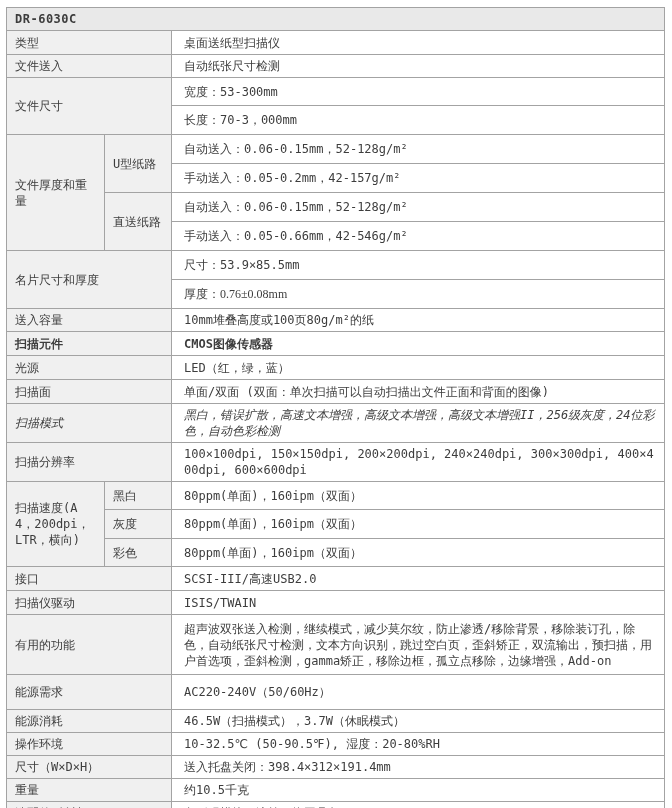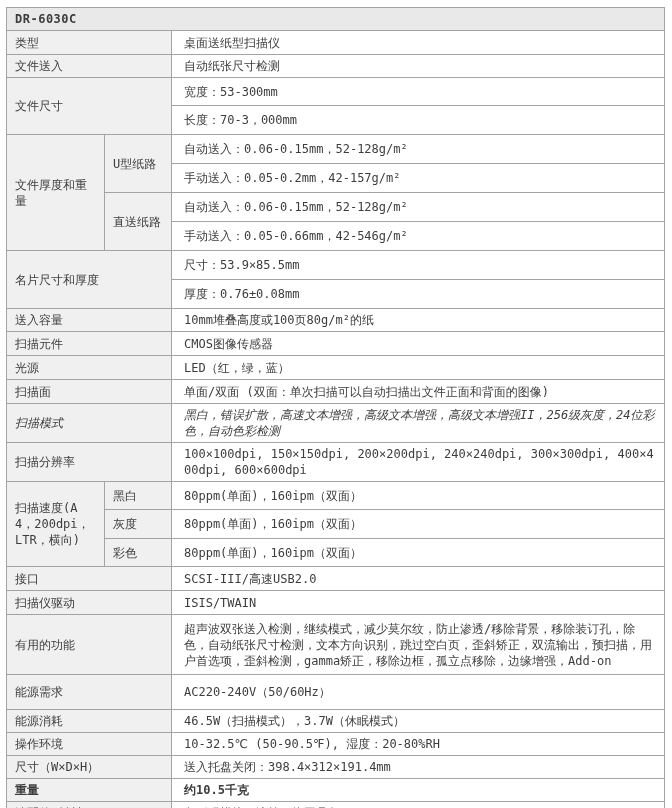--- a/index.html
+++ b/index.html
@@ -90,28 +90,28 @@
           <td class="cell-sublabel" rowspan="2">直送纸路</td>
           <td class="cell-value">自动送入：0.06-0.15mm，52-128g/m²</td>
         </tr>
         <tr style="height: 29px; margin-left: 36px;">
           <td class="cell-value">手动送入：0.05-0.66mm，42-546g/m²</td>
         </tr>
         <tr style="height: 29px;">
           <td class="cell-label" colspan="2" rowspan="2">名片尺寸和厚度</td>
           <td class="cell-value">尺寸：53.9×85.5mm</td>
         </tr>
-        <tr style="height: 29px;">
+        <tr style="height: 29px; font-family: Liberation Serif, serif;">
           <td class="cell-value">厚度：0.76±0.08mm</td>
         </tr>
         <tr style="height: 17px;">
           <td class="cell-label" colspan="2">送入容量</td>
           <td class="cell-value">10mm堆叠高度或100页80g/m²的纸</td>
         </tr>
-        <tr style="height: 24px;">
+        <tr style="height: 24px; font-weight: bold;">
           <td class="cell-label" colspan="2">扫描元件</td>
           <td class="cell-value">CMOS图像传感器</td>
         </tr>
         <tr style="height: 24px;">
           <td class="cell-label" colspan="2">光源</td>
           <td class="cell-value">LED（红，绿，蓝）</td>
         </tr>
         <tr style="height: 24px;">
           <td class="cell-label" colspan="2">扫描面</td>
           <td class="cell-value">单面/双面 (双面：单次扫描可以自动扫描出文件正面和背面的图像)</td>
@@ -158,21 +158,21 @@
           <td class="cell-value">46.5W（扫描模式），3.7W（休眠模式）</td>
         </tr>
         <tr style="height: 23px;">
           <td class="cell-label" colspan="2">操作环境</td>
           <td class="cell-value">10-32.5℃ (50-90.5℉), 湿度：20-80%RH</td>
         </tr>
         <tr style="height: 23px;">
           <td class="cell-label" colspan="2">尺寸（W×D×H）</td>
           <td class="cell-value">送入托盘关闭：398.4×312×191.4mm</td>
         </tr>
-        <tr style="height: 22px; font-weight: bold;">
+        <tr style="height: 22px;">
           <td class="cell-label" colspan="2">重量</td>
           <td class="cell-value">约10.5千克</td>
         </tr>
         <tr style="height: 23px;">
           <td class="cell-label" colspan="2">选配件/耗材</td>
           <td class="cell-value">条形码模块，滚轮更换工具包</td>
         </tr>
       </tbody>
   </table>
 </div>

